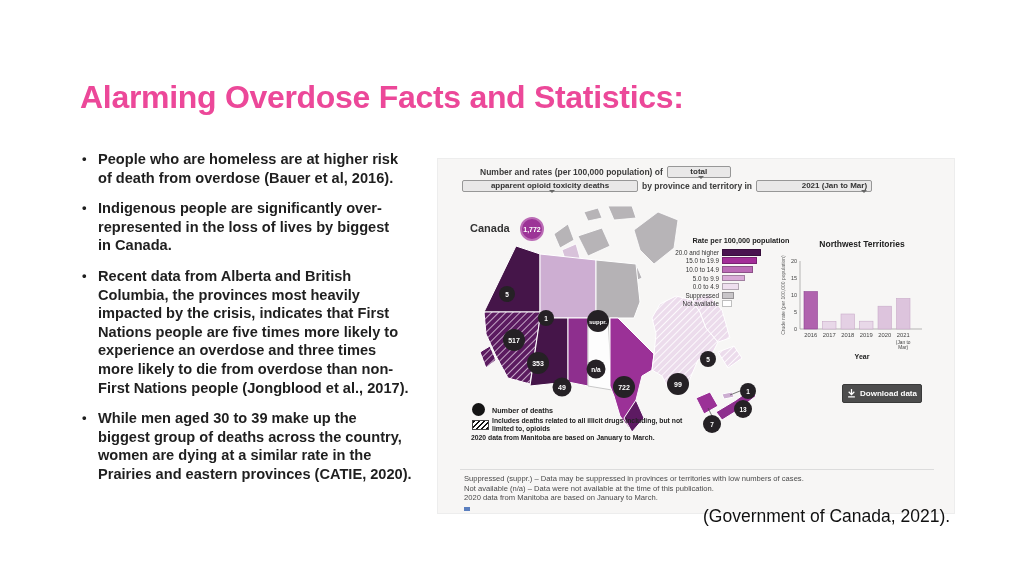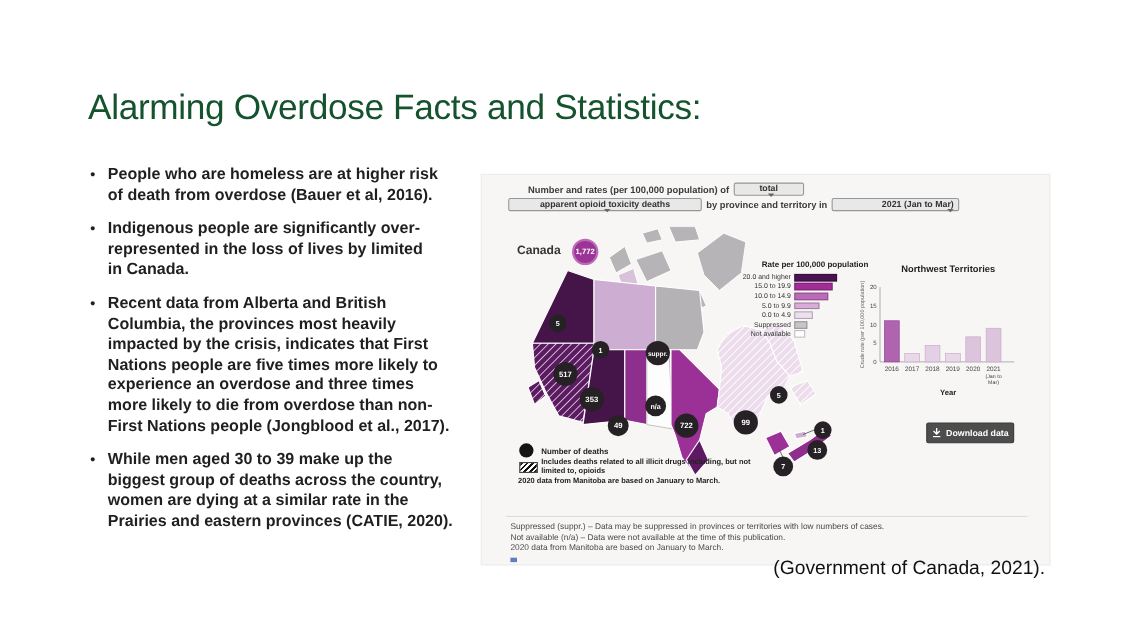--- a/index.html
+++ b/index.html
@@ -1,19 +1,19 @@
 <!DOCTYPE html>
 <html><head>
 <meta charset="utf-8">
 <style>
   html,body{margin:0;padding:0;}
   body{width:1024px;height:576px;background:#fff;font-family:"Liberation Sans",sans-serif;overflow:hidden;}
   .slide{position:relative;width:1024px;height:576px;background:#ffffff;}
   
-  .title{position:absolute;left:80px;top:58px;font-size:32px;font-weight:400;color:#14532d;letter-spacing:-0.3px;}
+  .title{position:absolute;left:80px;top:58px;font-size:32px;font-weight:700;color:#ec4899;letter-spacing:-0.3px;}
   
   .bullets{position:absolute;left:80px;top:150px;width:356px;margin:0;padding:0;list-style:none;}
   .bullets li{position:relative;padding-left:18px;margin-bottom:12px;font-size:14.6px;line-height:18.6px;font-weight:600;color:#1f1f1f;}
   .bullets li::before{content:"•";position:absolute;left:2px;top:0;font-size:13px;color:#1f1f1f;}
   .bullet-text{white-space:pre-line;}
   
   .panel{position:absolute;left:437px;top:158px;width:518px;height:356px;background:#f7f6f5;border:1px solid #ededed;box-sizing:border-box;font-family:"Liberation Sans",sans-serif;}
   .ctrl-line{position:absolute;display:flex;align-items:center;gap:4px;font-size:8.5px;font-weight:700;color:#3b3b3b;white-space:nowrap;}
   .ctrl1{left:26px;top:7px;padding-left:16px;}
   .ctrl2{left:24px;top:21px;}
@@ -52,21 +52,21 @@
 <body>
 
 <div class="slide">
 
   <h1 class="title">Alarming Overdose Facts and Statistics:</h1>
 
   <ul class="bullets">
     <li><span class="bullet-text">People who are homeless are at higher risk
 of death from overdose (Bauer et al, 2016).</span></li>
     <li><span class="bullet-text">Indigenous people are significantly over-
-represented in the loss of lives by limited
+represented in the loss of lives by biggest
 in Canada.</span></li>
     <li><span class="bullet-text">Recent data from Alberta and British
 Columbia, the provinces most heavily
 impacted by the crisis, indicates that First
 Nations people are five times more likely to
 experience an overdose and three times
 more likely to die from overdose than non-
 First Nations people (Jongblood et al., 2017).</span></li>
     <li><span class="bullet-text">While men aged 30 to 39 make up the
 biggest group of deaths across the country,

